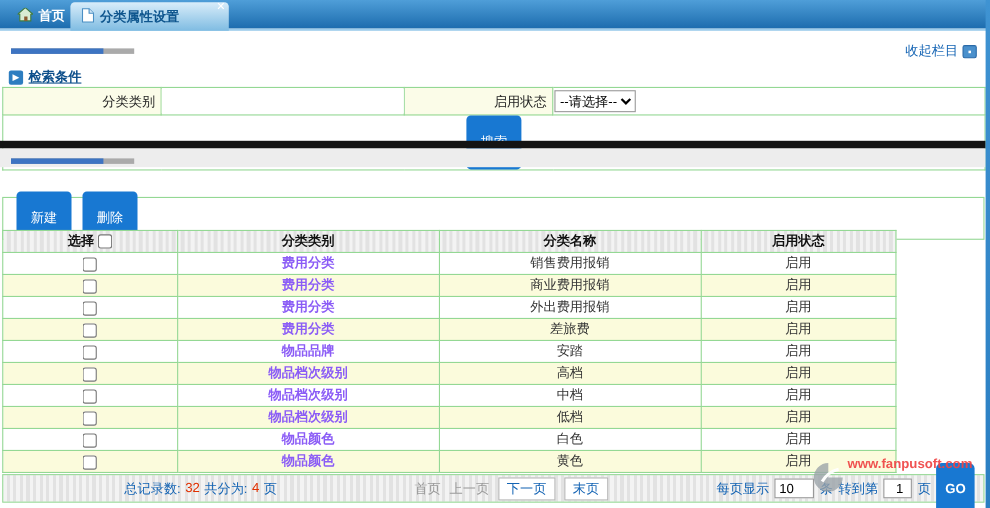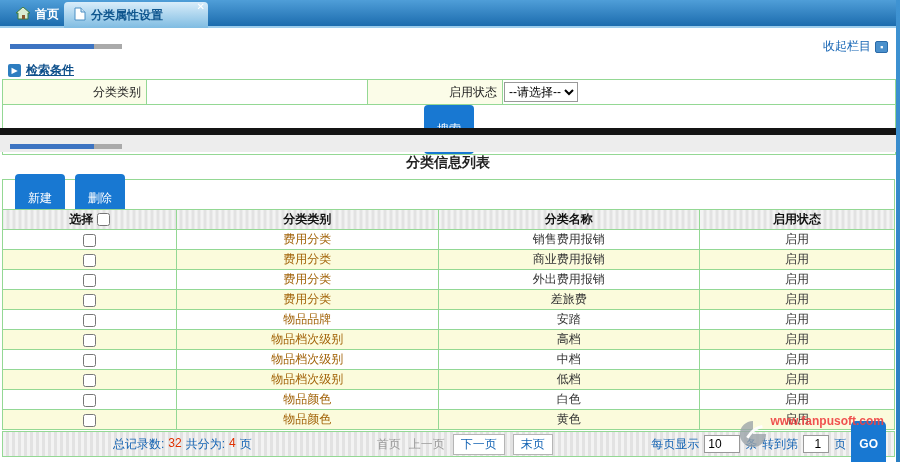--- a/index.html
+++ b/index.html
@@ -49,26 +49,26 @@
 
   .black-bar { position:absolute; top:128px; left:0; width:896px; height:7px; background:#141414; }
   .gray-band { position:absolute; top:135px; left:0; width:896px; height:17px; background:#ededed; }
 
   
   .list-title { position:absolute; top:154px; left:0; width:896px; text-align:center;
                 font-size:14px; font-weight:bold; color:#222; }
   .toolbar { position:absolute; top:179px; left:2px; width:893px; height:39px;
              border:1px solid #94d894; display:flex; align-items:center; gap:10px; padding-left:12px; }
 
-  .data-table { position:absolute; top:209px; left:2px; width:893px; border-collapse:collapse; }
+  .data-table { position:absolute; top:209px; left:2px; width:813px; border-collapse:collapse; }
   .data-table th { border:1px solid #94d894; height:20px; font-size:12px; color:#111;
                    font-weight:bold; background:repeating-linear-gradient(90deg,#f3f3f3 0 3px,#e2e2e2 3px 6px); }
   .data-table td { border:1px solid #94d894; height:20px; text-align:center; color:#333; }
   .data-table tbody tr:nth-child(even) { background:#fbfbdc; }
-  .data-table .cat-link { color:#a16207; cursor:pointer; }
+  .data-table .cat-link { color:#8b5cf6; cursor:pointer;font-weight:bold; }
   .data-table input[type=checkbox], .data-table th input[type=checkbox] { vertical-align:middle; }
   .col-select { width:174px; } .col-cat { width:262px; } .col-name { width:262px; } .col-status { width:195px; }
 
   
   .pager { position:absolute; top:431px; left:2px; width:893px; height:26px;
            border:1px solid #94d894; display:flex; align-items:center;
            background:repeating-linear-gradient(90deg,#f3f3f3 0 3px,#e2e2e2 3px 6px); }
   .pager .blue { color:#1464b4; } .pager .red { color:#e03000; }
   .total-group { margin-left:110px; display:flex; gap:4px; }
   .nav-group { margin-left:125px; display:flex; gap:8px; align-items:center; }
@@ -151,21 +151,20 @@
     </tr>
   </tbody>
     </table>
 
   <div class="black-bar"></div>
   <div class="gray-band"></div>
   <div class="minibar two">
       <div class="fill"></div>
     </div>
 
-  <div class="list-title">分类信息列表</div>
 
   <div class="toolbar">
     <button class="btn-blue">新建</button>
     <button class="btn-blue">删除</button>
   </div>
 
   <table class="data-table">
     <thead>
       <tr>
         <th class="col-select">

